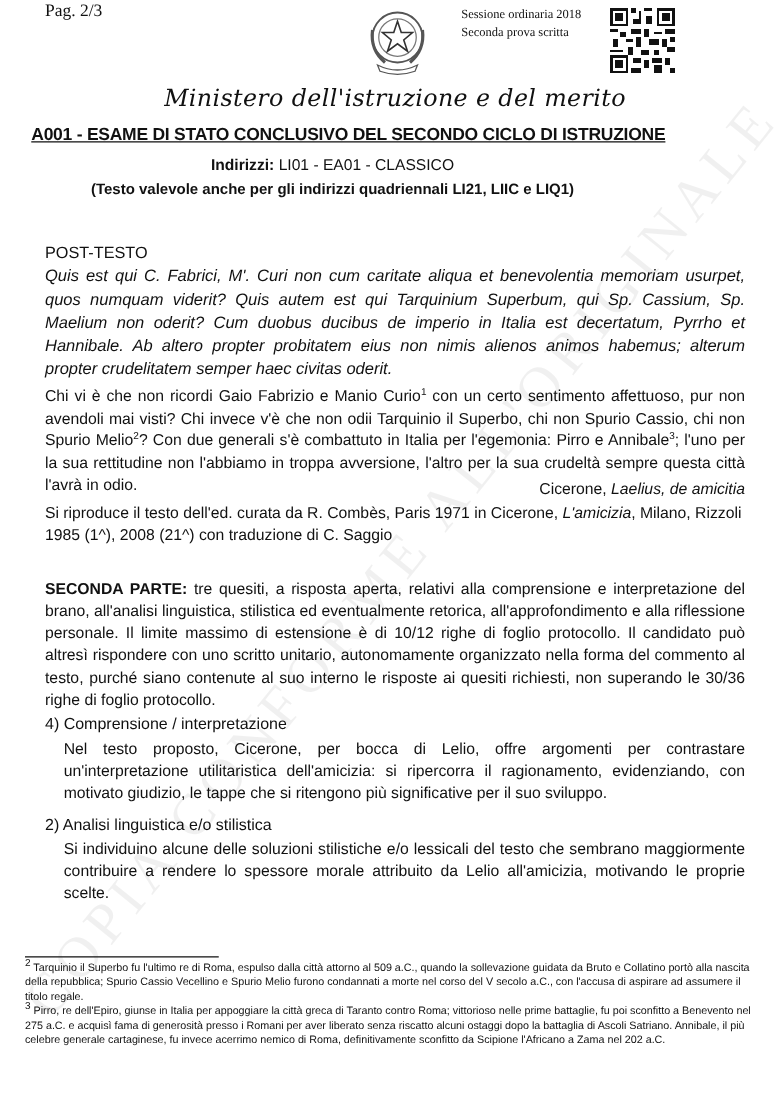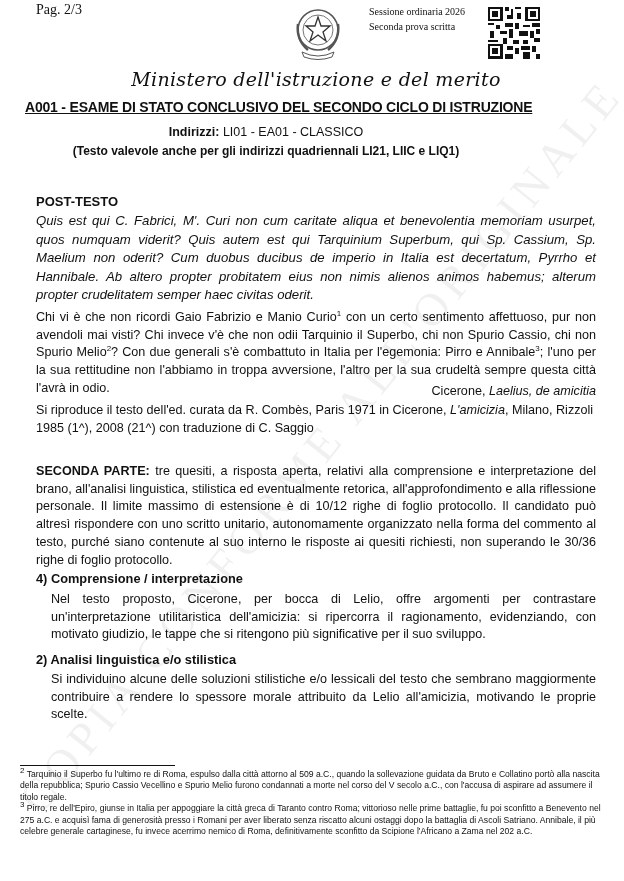--- a/index.html
+++ b/index.html
@@ -9,21 +9,21 @@
     }
     .page { position: absolute; left: 0; top: 0; width: 624px; height: 881px; }
     .header-pag { position: absolute; left: 36px; top: 2px; font-family: "Liberation Serif", serif; font-size: 14px; }
     .emblem { position: absolute; left: 292px; top: 4px; width: 52px; height: 58px; }
     .session { position: absolute; left: 369px; top: 4px; font-family: "Liberation Serif", serif; font-size: 10px; line-height: 15px; }
     .qr { position: absolute; left: 488px; top: 4px; width: 52px; height: 57px; }
     .ministry { position: absolute; left: 4px; width: 624px; top: 68px; text-align: center; font-family: "DejaVu Serif", serif; font-style: italic; font-size: 19px; letter-spacing: 0.3px; }
     .main-title { position: absolute; left: 25px; top: 99px; font-weight: bold; font-size: 14px; text-decoration: underline; letter-spacing: -0.2px; }
     .center-line { position: absolute; left: 0; width: 532px; text-align: center; font-size: 12.5px; }
     .b { font-weight: bold; }
-    .section-title { position: absolute; left: 36px; font-weight: bold; font-size: 13px; }
+    .section-title { position: absolute; left: 36px; font-weight: normal; font-size: 13px; }
     .para { position: absolute; left: 36px; width: 560px; font-size: 12.6px; line-height: 17.7px; text-align: justify; }
     .para.indent { left: 51px; width: 545px; }
     .latin { font-style: italic; font-size: 13.2px; line-height: 18.5px; }
     .attrib { position: absolute; right: 28px; font-size: 12.6px; }
     .attrib i { font-style: italic; }
     sup { font-size: 8px; line-height: 0; vertical-align: super; }
     .fn-rule { position: absolute; left: 20px; top: 765px; width: 155px; border-top: 1px solid #111; }
     .footnotes { position: absolute; left: 20px; top: 769px; width: 586px; font-size: 8.6px; line-height: 11.4px; }
     .footnotes p { margin: 0; }
     .watermark {
@@ -43,21 +43,21 @@
 
   <svg class="emblem" viewBox="0 0 52 58">
     <circle cx="26" cy="26" r="20" fill="none" stroke="#555" stroke-width="1.5"></circle>
     <circle cx="26" cy="26" r="15" fill="none" stroke="#777" stroke-width="1"></circle>
     <path d="M6 20 Q4 36 16 46 M46 20 Q48 36 36 46" fill="none" stroke="#555" stroke-width="2.5"></path>
     <polygon points="26,13 29,22 38,22 31,28 34,37 26,31 18,37 21,28 14,22 23,22" fill="none" stroke="#333" stroke-width="1.3"></polygon>
     <path d="M10 48 Q26 56 42 48 L40 53 Q26 58 12 53 Z" fill="none" stroke="#555" stroke-width="1"></path>
   </svg>
 
   <div class="session">
-    <div>Sessione ordinaria 2026</div>
+    <div>Sessione ordinaria 2018</div>
     <div>Seconda prova scritta</div>
   </div>
 
   <svg class="qr" viewBox="0 0 25 25" shape-rendering="crispEdges">
     <rect x="0" y="0" width="7" height="7" fill="#111"></rect>
       <rect x="1" y="1" width="5" height="5" fill="#fff"></rect>
       <rect x="2" y="2" width="3" height="3" fill="#111"></rect>
     <rect x="18" y="0" width="7" height="7" fill="#111"></rect>
       <rect x="19" y="1" width="5" height="5" fill="#fff"></rect>
       <rect x="20" y="2" width="3" height="3" fill="#111"></rect>

